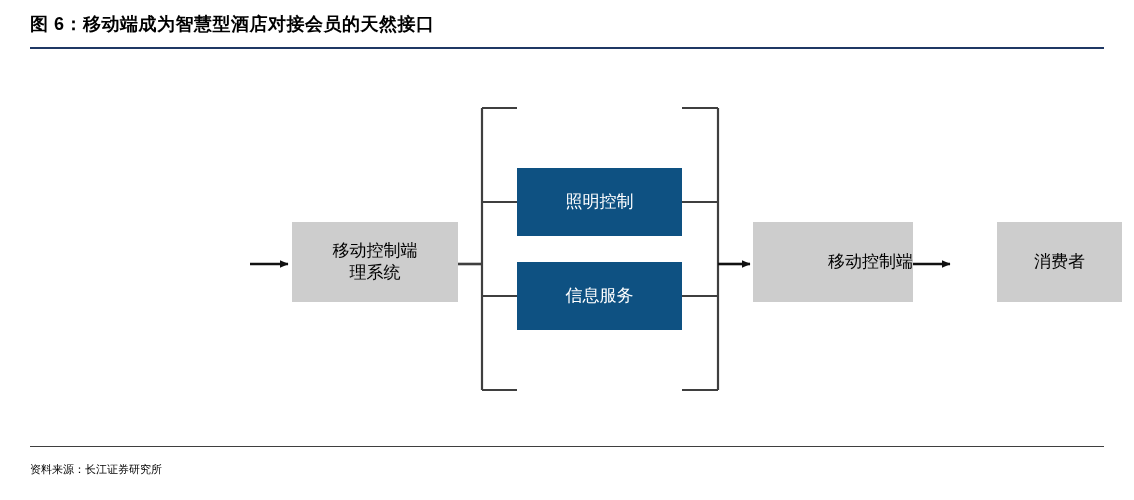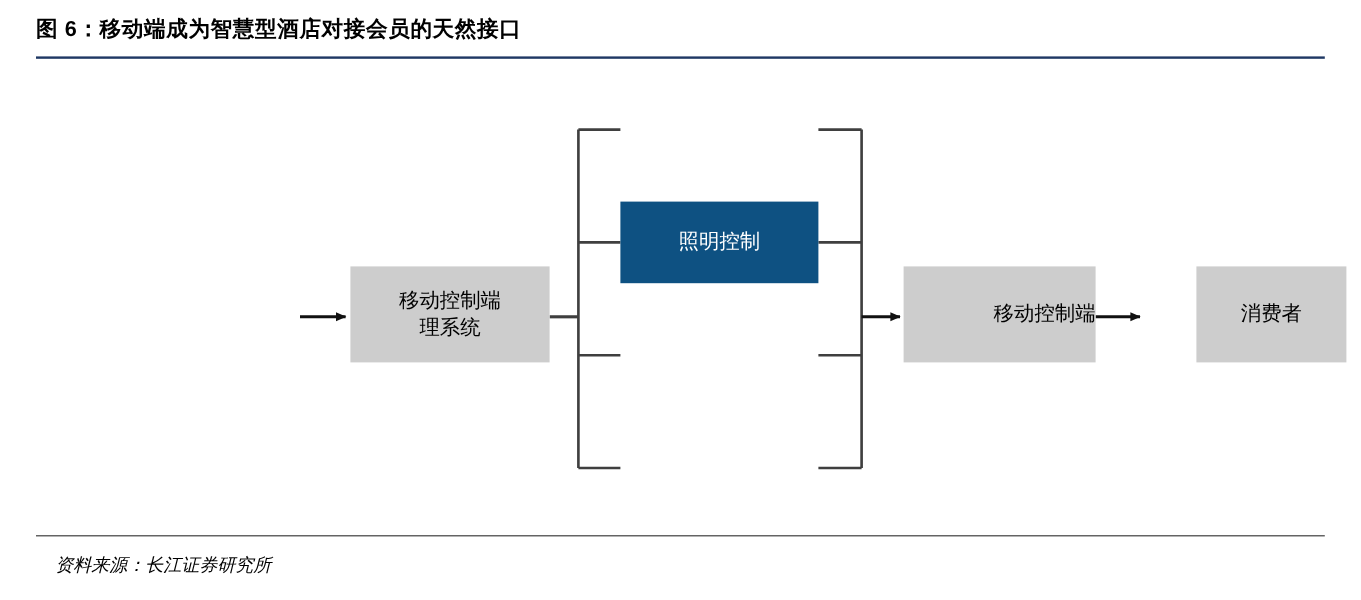--- a/index.html
+++ b/index.html
@@ -41,26 +41,25 @@
   .rule-bottom {
     position: absolute;
     left: 30px;
     top: 446px;
     width: 1074px;
     height: 1px;
     background: #3f3f3f;
   }
   .source-note {
     position: absolute;
-    left: 46px;
+    left: 30px;
     top: 462px;
-    font-size: 15px;
+    font-size: 11px;
     color: #000000;
     white-space: nowrap;
-    font-style: italic;
   }
 
   
   .canvas {
     position: absolute;
     left: 0;
     top: 0;
     width: 1134px;
     height: 500px;
   }
@@ -148,20 +147,23 @@
         <span>移动控制端</span><br>
         <span>理系统</span>
       </span>
     </div>
 
 
     <div class="node blue n-light">
       <span>照明控制</span>
     </div>
 
+    <div class="node blue n-info">
+      <span>信息服务</span>
+    </div>
 
 
     <div class="node gray n-mobile">
       <span>移动控制端</span>
     </div>
 
     <div class="node gray n-consumer">
       <span>消费者</span>
     </div>
 

